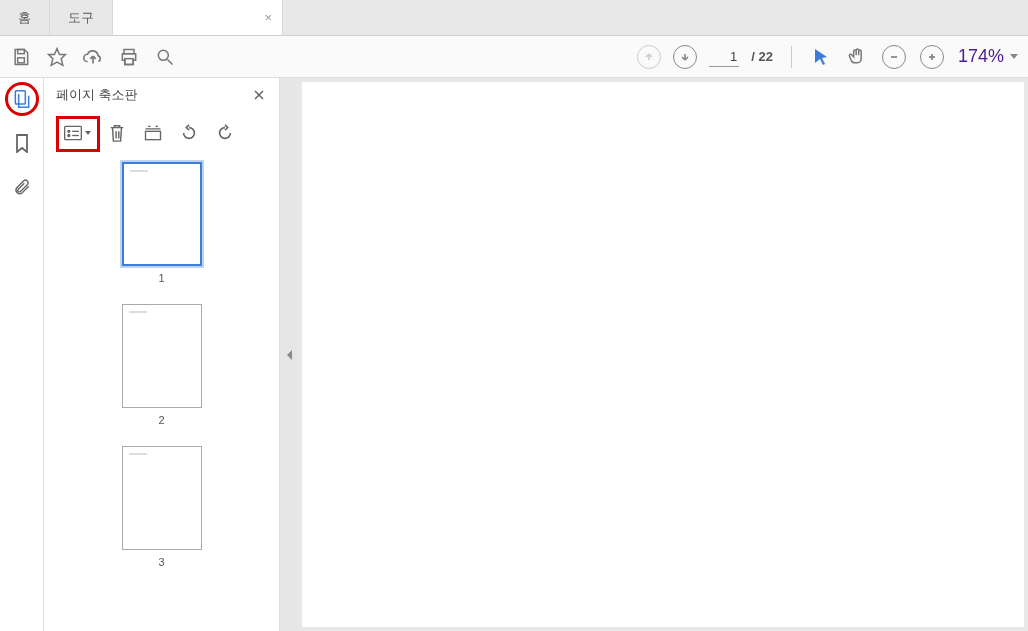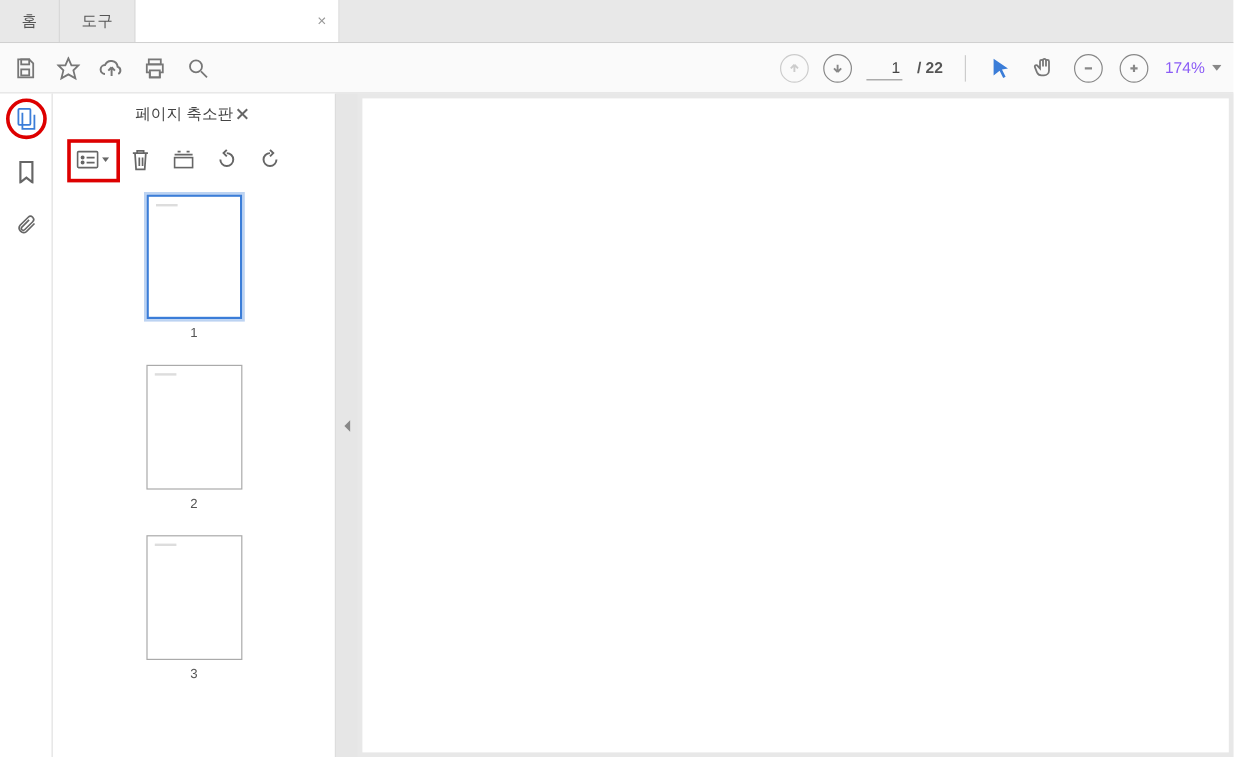--- a/index.html
+++ b/index.html
@@ -94,22 +94,22 @@
       font-size: 13px;
       font-weight: bold;
     }
     .vdivider {
       width: 1px;
       height: 22px;
       background: #ccc;
       margin: 0 4px;
     }
     .zoom-label {
-      font-size: 13px;
-      color: #8b5cf6;
+      font-size: 18px;
+      color: #4c1d95;
       display: flex;
       align-items: center;
       gap: 6px;
       cursor: pointer;
     }
     .content-area {
       display: flex;
       flex: 1;
       min-height: 0;
     }
@@ -145,21 +145,21 @@
     .thumb-panel {
       width: 236px;
       border-right: 1px solid #ddd;
       display: flex;
       flex-direction: column;
       background: #fff;
     }
     .panel-head {
       display: flex;
       align-items: center;
-      justify-content: center;
+      justify-content: space-between;
       padding: 8px 12px;
       font-size: 13px;
       color: #444;
     }
     .panel-close { color: #666; cursor: pointer; width: 16px; height: 16px; display: flex; align-items: center; justify-content: center; }
     .panel-toolbar {
       display: flex;
       align-items: center;
       gap: 14px;
       padding: 6px 10px;

